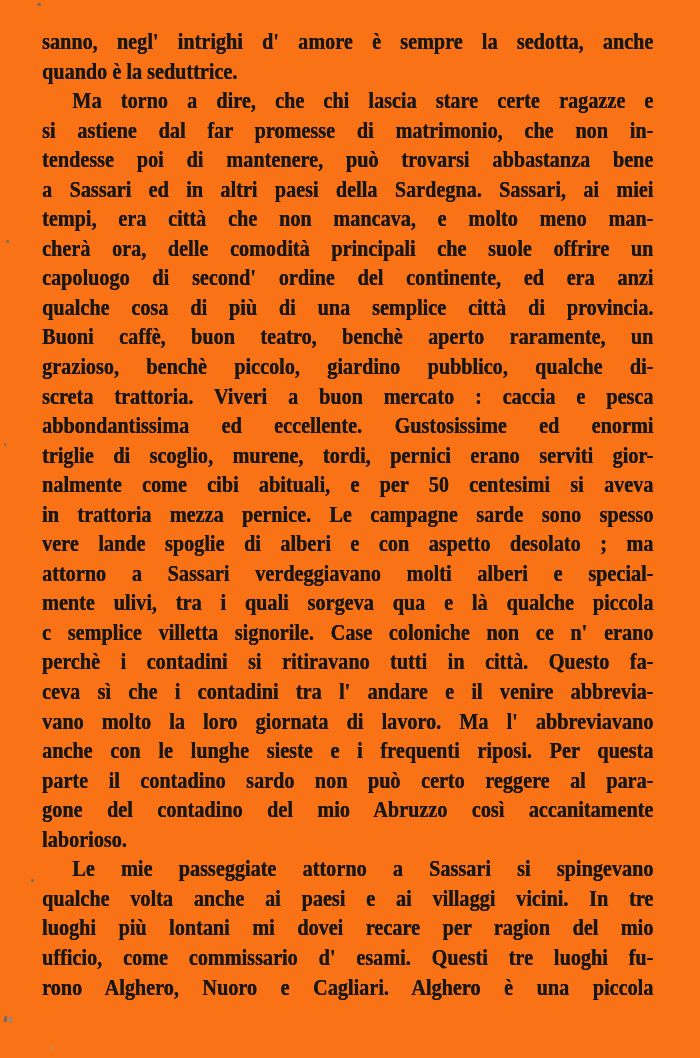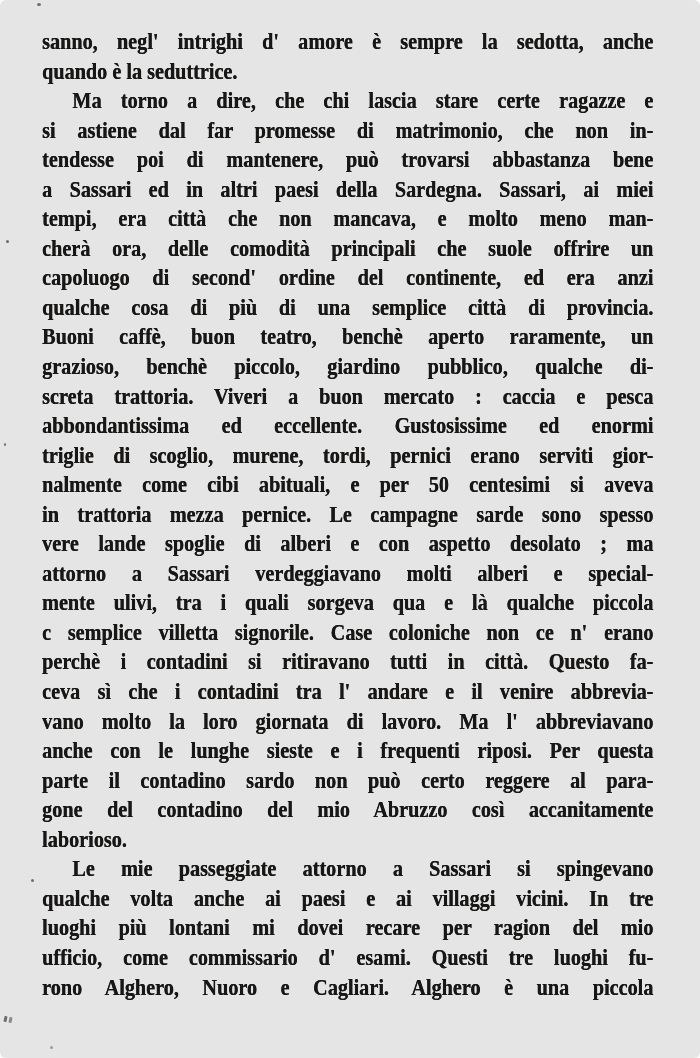--- a/index.html
+++ b/index.html
@@ -56,21 +56,21 @@
   .speck.s2 { left: 6px;  top: 240px;  width: 3px; height: 3px; }
   .speck.s3 { left: 4px;  top: 443px;  width: 2px; height: 3px; }
   .speck.s4 { left: 31px; top: 879px;  width: 3px; height: 3px; }
   .speck.s5 { left: 4px;  top: 1016px; width: 3px; height: 6px; border-radius: 1px; transform: rotate(12deg); }
   .speck.s6 { left: 9px;  top: 1017px; width: 3px; height: 6px; border-radius: 1px; transform: rotate(12deg); background:#8a8a86; }
   .speck.s7 { left: 50px; top: 1046px; width: 3px; height: 3px; background:#9a9a96; }
 </style>
 </head>
 <body>
 
-<div class="sheet" style="background: #e5e5e5; border-radius: 6px;">
+<div class="sheet" style="background: #f97316;">
 
   <div class="speck s1"></div>
   <div class="speck s2"></div>
   <div class="speck s3"></div>
   <div class="speck s4"></div>
   <div class="speck s5"></div>
   <div class="speck s6"></div>
   <div class="speck s7"></div>
 
   <div class="text-block" style="color: rgb(24, 23, 22);">

